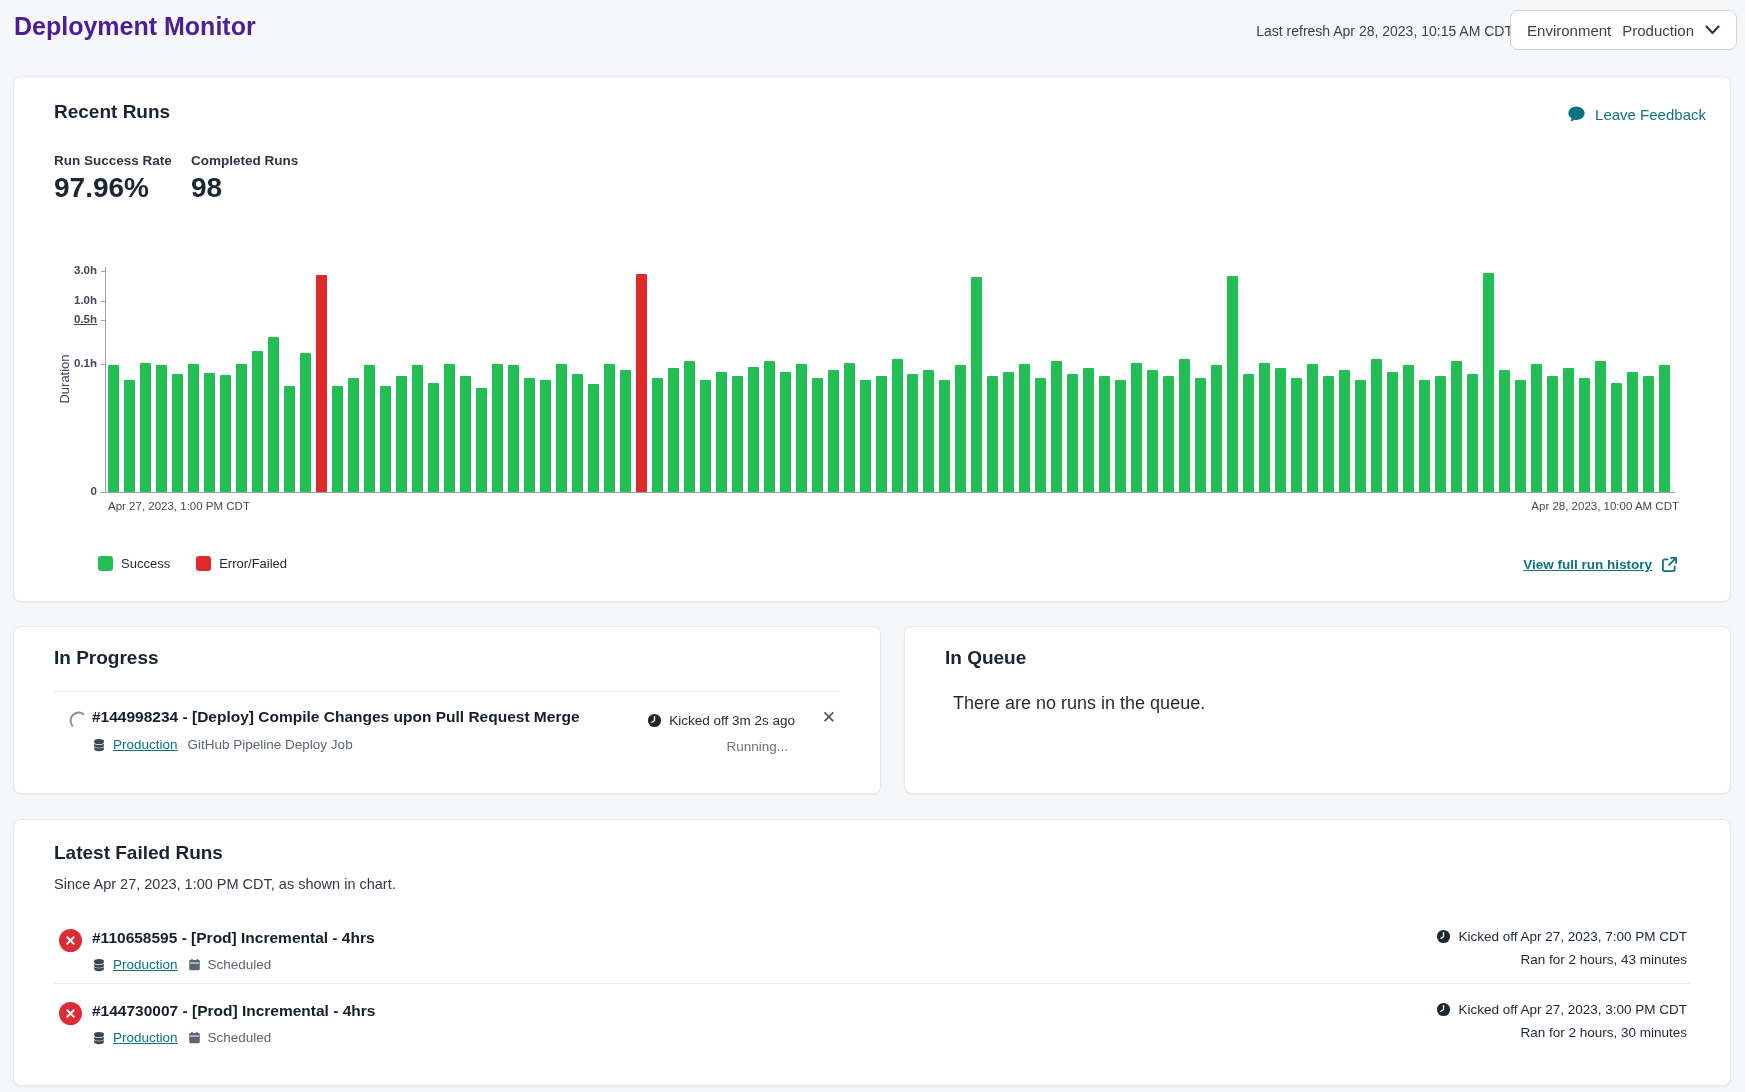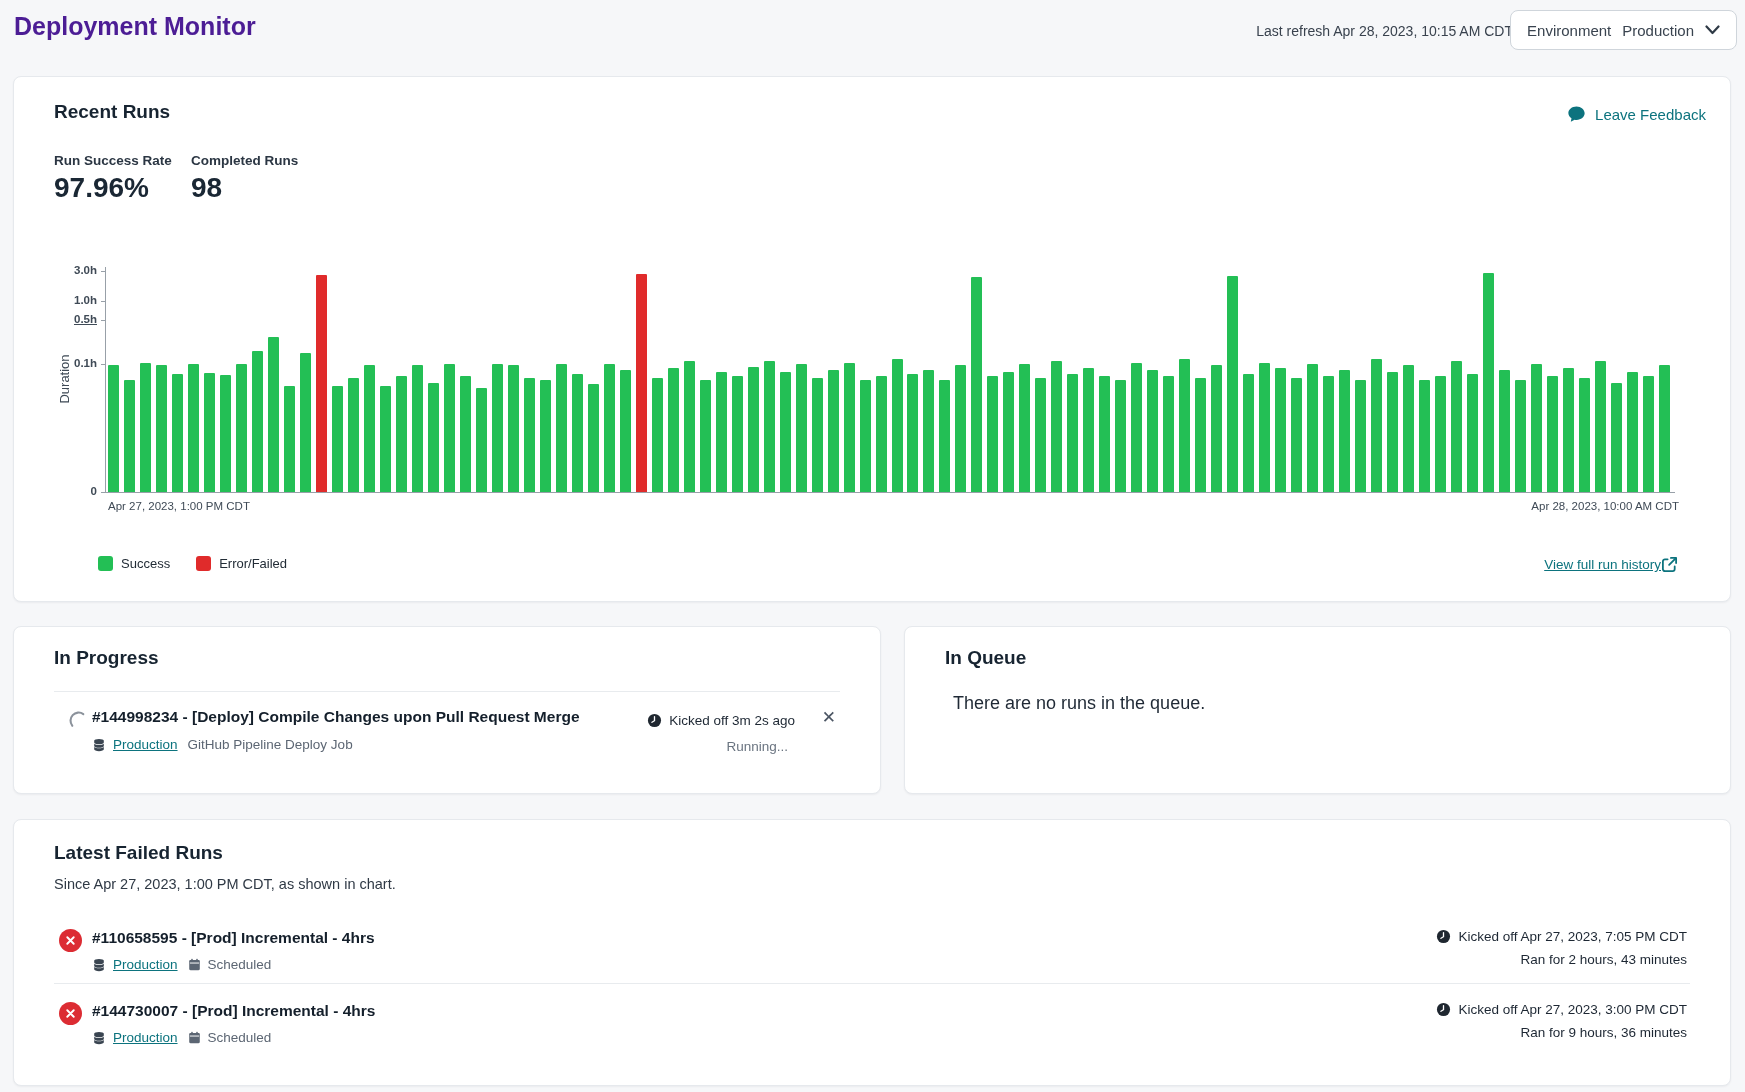--- a/index.html
+++ b/index.html
@@ -52,22 +52,22 @@
   .y-axis-title {
     position: absolute; left: 50px; top: 302px;
     transform: translate(-50%,-50%) rotate(-90deg);
     font-size: 13px; color: #3f4a56;
   }
   .legend { position: absolute; left: 84px; top: 479px; display: flex; align-items: center; gap: 26px; }
   .legend-item { display: flex; align-items: center; gap: 8px; font-size: 13px; color: #222c36; }
   .legend-swatch { width: 15px; height: 15px; border-radius: 3px; }
   .view-history {
     position: absolute; top: 479px; right: 52px;
-    display: flex; align-items: center; 
-    font-size: 13.5px; font-weight: 400;
+    display: flex; align-items: center; gap: 9px;
+    font-size: 13.5px; font-weight: 700;
   }
   .divider { position: absolute; left: 40px; right: 40px; height: 1px; background: #e8ebee; }
 
   .run-title { position: absolute; font-size: 15.5px; font-weight: 700; color: #141f2b; }
   .tag-row { position: absolute; display: flex; align-items: center; gap: 10px; font-size: 13.5px; }
   .tag-env { display: flex; align-items: center; gap: 7px; }
   .tag-gray { color: #5c6673; display: flex; align-items: center; gap: 7px; }
   .kicked-row { position: absolute; display: flex; align-items: center; gap: 7px; font-size: 13.5px; color: #1d2733; }
   .running-text { position: absolute; font-size: 13.5px; color: #6a7480; }
   .close-btn {
@@ -334,21 +334,21 @@
         <span>Scheduled</span>
       </span>
     </div>
     <div class="right-col-text" style="top:109px;">
       <span>
         <svg width="15" height="15" viewBox="0 0 16 16">
             <circle cx="8" cy="8" r="7" fill="#1f2730"></circle>
             <path d="M8 3.8v4.4L5.3 9.9" stroke="#fff" stroke-width="1.4" fill="none" stroke-linecap="round"></path>
           </svg>
       </span>
-      <span>Kicked off Apr 27, 2023, 7:05 PM CDT</span>
+      <span>Kicked off Apr 27, 2023, 7:00 PM CDT</span>
     </div>
     <div class="right-col-text" style="top:132px;">
       <span>Ran for 2 hours, 43 minutes</span>
     </div>
   </div>
 
   <div class="divider" style="top:163px;"></div>
 
   <div>
     <div class="fail-badge" style="top:182px;">
@@ -383,16 +383,16 @@
     <div class="right-col-text" style="top:182px;">
       <span>
         <svg width="15" height="15" viewBox="0 0 16 16">
             <circle cx="8" cy="8" r="7" fill="#1f2730"></circle>
             <path d="M8 3.8v4.4L5.3 9.9" stroke="#fff" stroke-width="1.4" fill="none" stroke-linecap="round"></path>
           </svg>
       </span>
       <span>Kicked off Apr 27, 2023, 3:00 PM CDT</span>
     </div>
     <div class="right-col-text" style="top:205px;">
-      <span>Ran for 9 hours, 36 minutes</span>
+      <span>Ran for 2 hours, 30 minutes</span>
     </div>
   </div>
 </div>
 
 </body></html>

